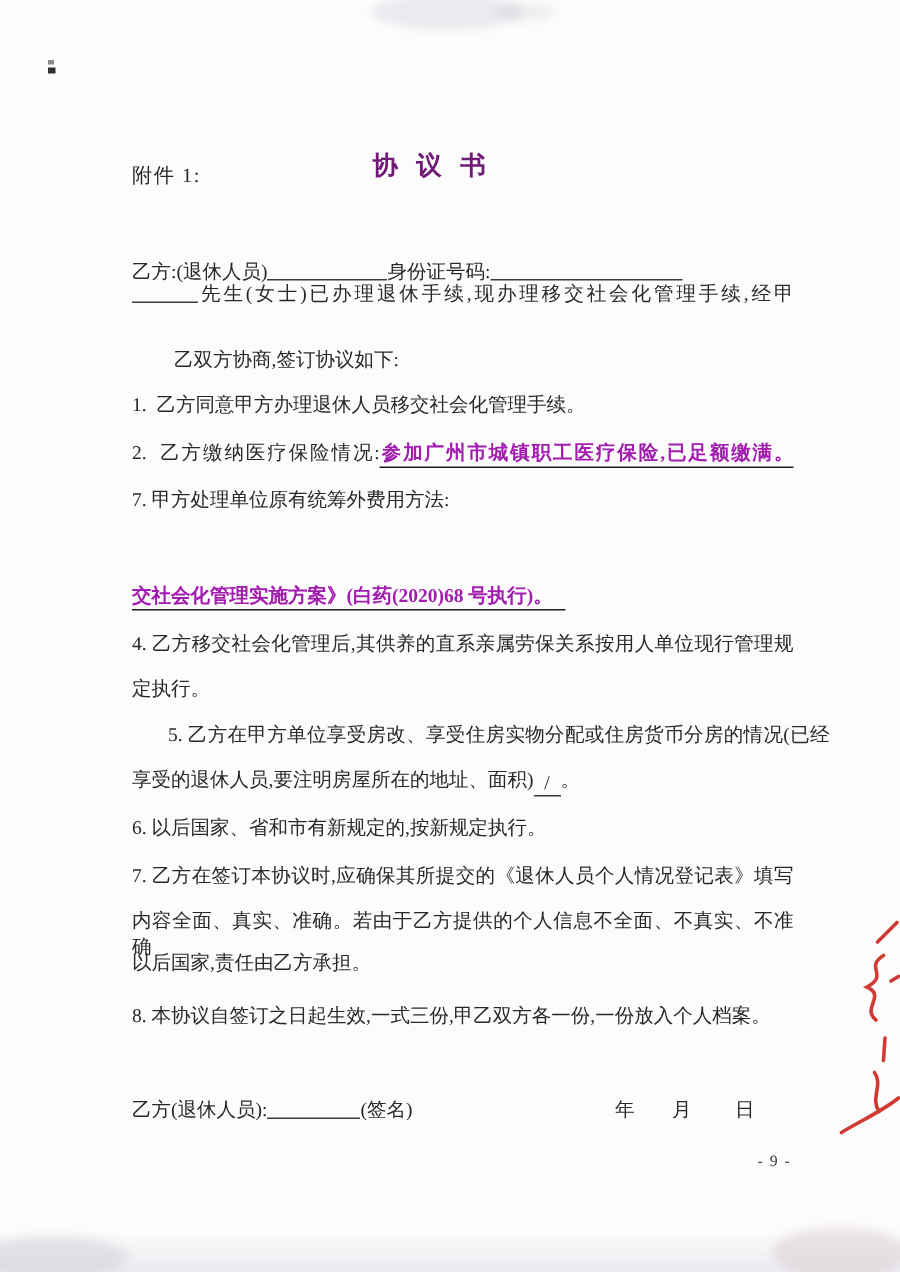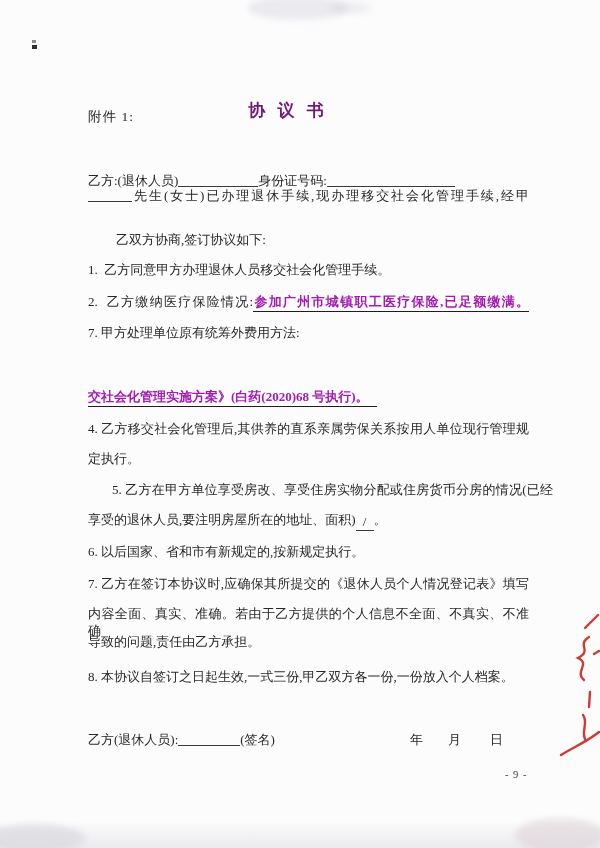--- a/index.html
+++ b/index.html
@@ -105,21 +105,21 @@
   <div class="line c2 fill"><span>2.&nbsp; 乙方缴纳医疗保险情况:</span><span class="hl">参加广州市城镇职工医疗保险,已足额缴满。</span></div>
   <div class="line c3">7. 甲方处理单位原有统筹外费用方法:</div>
   <div class="line c3b2"><span class="hl hl-pad">交社会化管理实施方案》(白药(2020)68 号执行)。</span></div>
   <div class="line c4a fill">4. 乙方移交社会化管理后,其供养的直系亲属劳保关系按用人单位现行管理规</div>
   <div class="line c4b">定执行。</div>
   <div class="line c5a fill">5. 乙方在甲方单位享受房改、享受住房实物分配或住房货币分房的情况(已经</div>
   <div class="line c5b"><span>享受的退休人员,要注明房屋所在的地址、面积)</span><span class="blank-slash">/</span><span>。</span></div>
   <div class="line c6">6. 以后国家、省和市有新规定的,按新规定执行。</div>
   <div class="line c7a fill">7. 乙方在签订本协议时,应确保其所提交的《退休人员个人情况登记表》填写</div>
   <div class="line c7b fill">内容全面、真实、准确。若由于乙方提供的个人信息不全面、不真实、不准确</div>
-  <div class="line c7c">导致的问题,责任由乙方承担。</div>
+  <div class="line c7c">以后国家,责任由乙方承担。</div>
   <div class="line c8">8. 本协议自签订之日起生效,一式三份,甲乙双方各一份,一份放入个人档案。</div>
 
   <div class="line sig2"><span>乙方(退休人员):</span><span class="blank blank-sign"></span><span>(签名)</span><span class="abs yr">年</span><span class="abs mo">月</span><span class="abs dy">日</span></div>
 
   <div class="pageno">- 9 -</div>
 
   <svg class="redmark" viewBox="0 0 42 172">
     <g fill="none" stroke="#cf3a33" stroke-width="2.4" stroke-linecap="round">
       <path d="M40,20 L27,33"></path>
       <path d="M31,42 C18,50 35,55 20,63 C33,69 16,77 26,85"></path>

